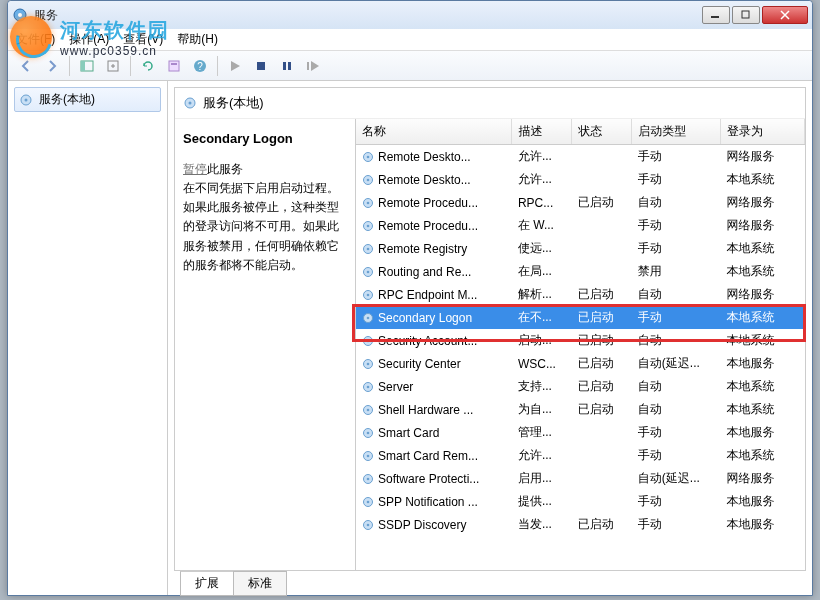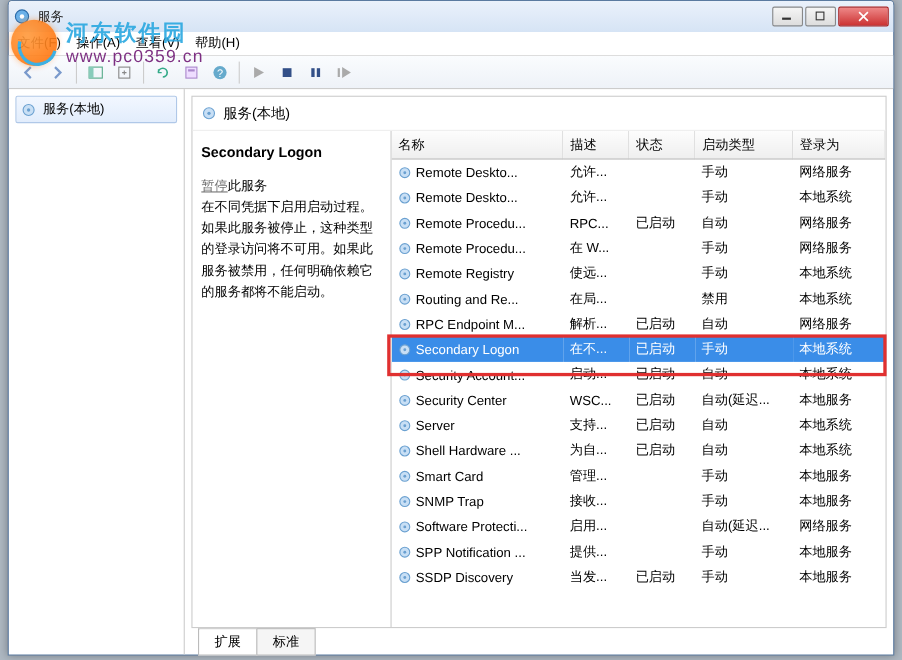--- a/index.html
+++ b/index.html
@@ -36,21 +36,21 @@
 .row-icon { display: inline-block; width: 12px; height: 12px; vertical-align: middle; margin-right: 4px; }
 .highlight { position: absolute; border: 3px solid #e03030; pointer-events: none; }
 .tabs { height: 24px; display: flex; align-items: flex-end; padding-left: 6px; border-top: 1px solid transparent; }
 .tab { font-size: 12px; padding: 3px 14px; border: 1px solid #bbb; border-top: 1px solid #bbb; background: #f5f5f5; margin-right: -1px; position: relative; top: 1px; }
 .tab.active { background: #fff; border-top-color: #ccc; }
 .watermark { position: absolute; left: 10px; top: 16px; display: flex; align-items: center; z-index: 200; opacity: 0.9; pointer-events: none; }
 .watermark .logo { width: 42px; height: 42px; border-radius: 50%; background: radial-gradient(circle at 35% 35%, #ff9a3c, #ff6a00); box-shadow: 0 0 6px rgba(255,120,0,0.5); position: relative; }
 .watermark .logo::before { content: ""; position: absolute; left: 6px; top: 6px; width: 30px; height: 30px; border-radius: 50%; border: 3px solid #2aa8e0; border-top-color: transparent; border-right-color: transparent; transform: rotate(-30deg); }
 .watermark .txt { margin-left: 8px; }
 .watermark .cn { font-size: 20px; color: #2aa8e0; font-weight: bold; letter-spacing: 2px; }
-.watermark .url { font-size: 16px; color: #701a75; letter-spacing: 1px; }
+.watermark .url { font-size: 12px; color: #0f172a; letter-spacing: 1px; }
 svg { display: block; }
 .col-name { width: 130px; max-width: 130px; }
 .col-desc { width: 50px; }
 .col-status { width: 50px; }
 .col-startup { width: 70px; }
 .col-logon { width: 70px; }
 </style>
 </head>
 <body>
 
@@ -332,25 +332,25 @@
                       </svg><span>Smart Card</span></td>
                     <td class="col-desc">管理...</td>
                     <td class="col-status"></td>
                     <td class="col-startup">手动</td>
                     <td class="col-logon">本地服务</td>
                   </tr>
                   <tr>
                     <td class="col-name"><svg class="row-icon" viewBox="0 0 12 12">
                         <circle cx="6" cy="6" r="4.5" fill="#c8dff5" stroke="#6aa0d0"></circle>
                         <circle cx="6" cy="6" r="1.3" fill="#6aa0d0"></circle>
-                      </svg><span>SNMP Trap</span></td>
-                    <td class="col-desc">接收...</td>
-                    <td class="col-status"></td>
-                    <td class="col-startup">手动</td>
-                    <td class="col-logon">本地服务</td>
+                      </svg><span>Smart Card Rem...</span></td>
+                    <td class="col-desc">允许...</td>
+                    <td class="col-status"></td>
+                    <td class="col-startup">手动</td>
+                    <td class="col-logon">本地系统</td>
                   </tr>
                   <tr>
                     <td class="col-name"><svg class="row-icon" viewBox="0 0 12 12">
                         <circle cx="6" cy="6" r="4.5" fill="#c8dff5" stroke="#6aa0d0"></circle>
                         <circle cx="6" cy="6" r="1.3" fill="#6aa0d0"></circle>
                       </svg><span>Software Protecti...</span></td>
                     <td class="col-desc">启用...</td>
                     <td class="col-status"></td>
                     <td class="col-startup">自动(延迟...</td>
                     <td class="col-logon">网络服务</td>

